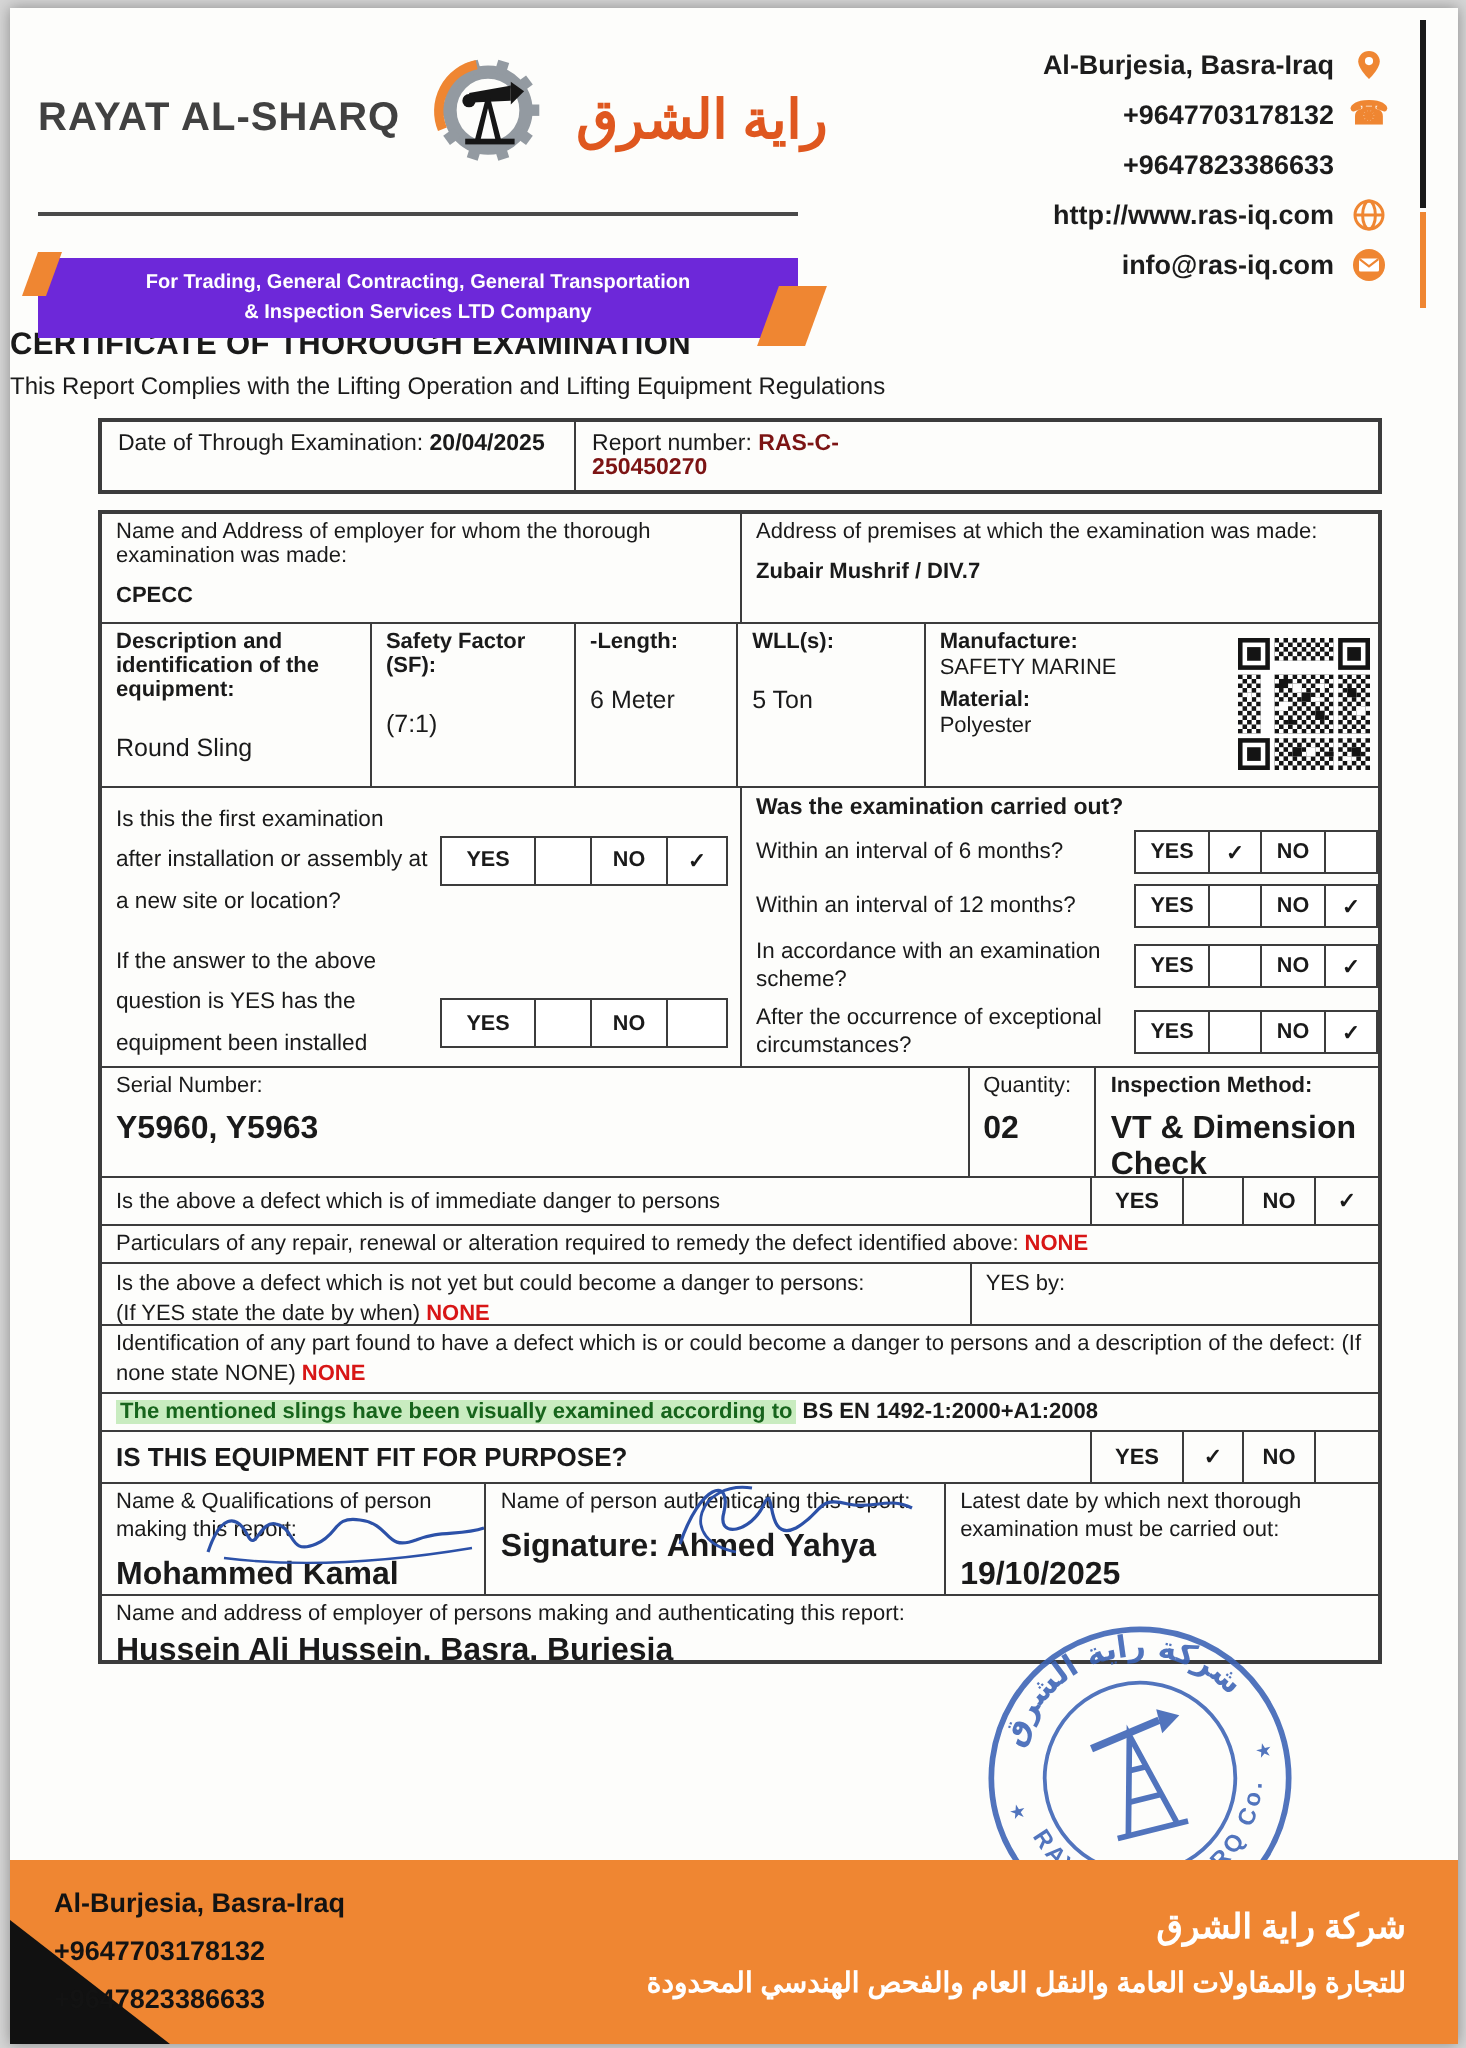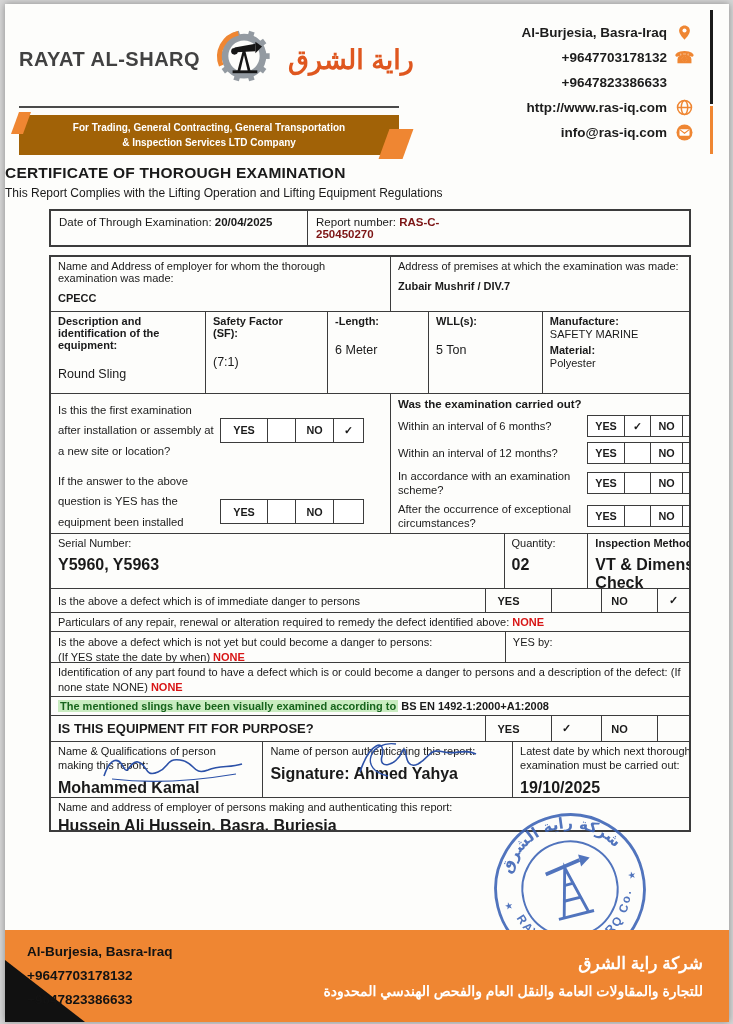--- a/index.html
+++ b/index.html
@@ -8,42 +8,42 @@
   .cert { position:absolute; left:5px; top:4px; width:724px; height:1018px; background:#fdfdfb;
           box-shadow:0 0 7px rgba(0,0,0,.35); display:flex; flex-direction:column; }
 
   
   .hdr { position:relative; height:158px; padding:12px 26px 0 14px; flex:0 0 auto; }
   .logo-block { width:380px; }
   .logo-row { display:flex; align-items:center; gap:6px; border-bottom:2px solid #4a4a4a; padding-bottom:3px; height:92px; }
   .name-en { font-size:20px; font-weight:bold; color:#414141; letter-spacing:.5px; white-space:nowrap; }
   .name-ar { font-size:27px; font-weight:bold; color:#df571f; white-space:nowrap; direction:rtl; }
   .logo-art { flex:0 0 auto; }
-  .banner { margin-top:7px; background:#a16207; color:#fff; font-size:10px; font-weight:bold; text-align:center;
+  .banner { margin-top:21px; background:#6d28d9; color:#fff; font-size:10px; font-weight:bold; text-align:center;
             padding:5px 10px; position:relative; line-height:1.5; }
   .banner .bnr-txt { position:relative; z-index:1; display:block; }
   .banner::before { content:""; position:absolute; left:-4px; top:-3px; width:12px; height:55%; background:#ef8632; transform:skewX(-20deg); }
   .banner::after { content:""; position:absolute; right:-9px; bottom:-4px; width:24px; height:75%; background:#ef8632; transform:skewX(-20deg); }
   .contacts { position:absolute; right:36px; top:20px; display:flex; flex-direction:column; gap:8px; align-items:flex-end; }
   .c-row { display:flex; align-items:center; gap:9px; font-size:13.5px; font-weight:bold; color:#1c1c1c; }
   .c-icon { width:17px; height:17px; display:inline-flex; align-items:center; justify-content:center; }
   .c-glyph { color:#ef8632; font-size:16px; line-height:1; }
   .vline-black { position:absolute; right:16px; top:6px; width:3px; height:94px; background:#1a1a1a; }
   .vline-orange { position:absolute; right:16px; top:102px; width:3px; height:48px; background:#ef8632; }
 
   
   .titleblock { text-align:left; margin-top:2px; flex:0 0 auto; }
   .title { font-size:15.5px; font-weight:bold; letter-spacing:.2px; }
   .subtitle { font-size:12px; margin-top:4px; }
 
   
   .tbl-wrap { margin:9px 38px 0 44px; flex:0 0 auto; font-size:11px; }
   .tbl { border:2px solid #3c3c3c; }
   .tbl + .tbl { margin-top:8px; }
-  .row { display:grid; border-top:1px solid #3c3c3c; overflow:hidden;gap:20px; }
+  .row { display:grid; border-top:1px solid #3c3c3c; overflow:hidden; }
   .row:first-child { border-top:none; }
   .cell { padding:3px 7px; border-left:1px solid #3c3c3c; min-width:0; }
   .cell:first-child { border-left:none; }
   .lbl { font-weight:bold; }
   .val { font-weight:bold; font-size:16px; }
   .red { color:#d81616; font-weight:bold; margin-left:3px; }
   .maroon { color:#7c1414; font-weight:bold; }
 
   .r-dates { grid-template-columns:37% 30% 33%; }
   .r-dates .cell { padding:5px 8px; font-size:11.5px; }

